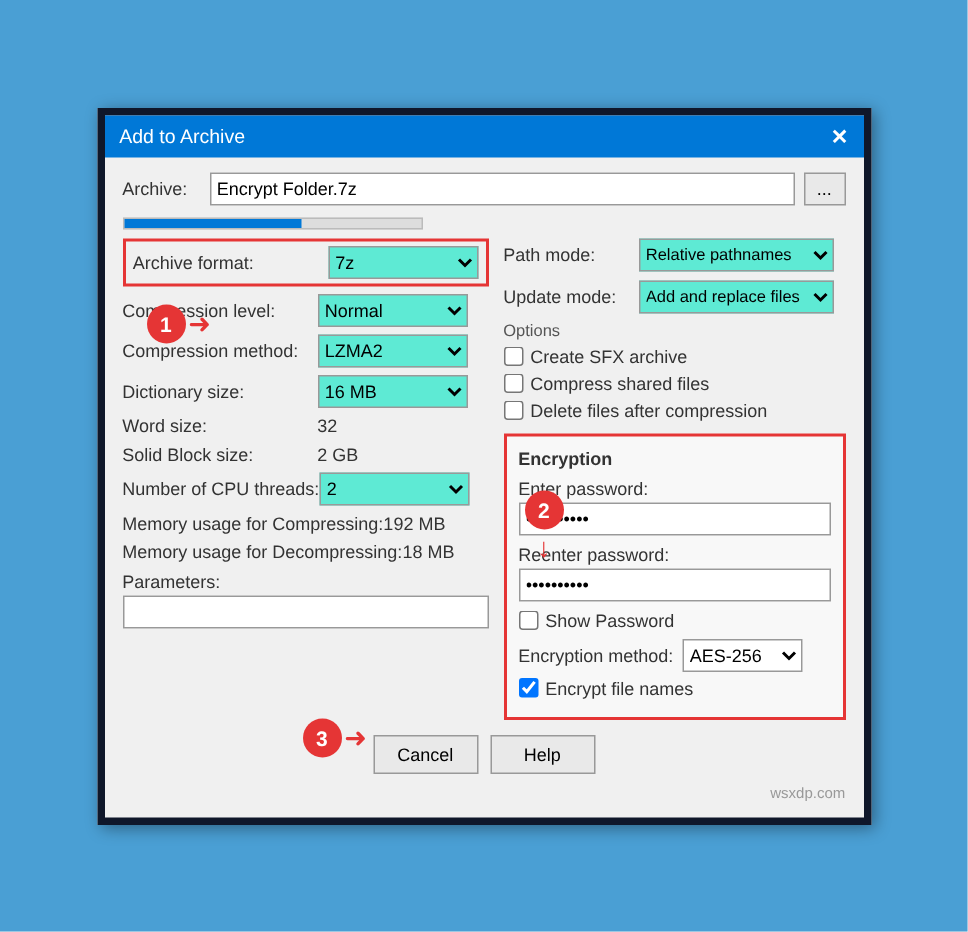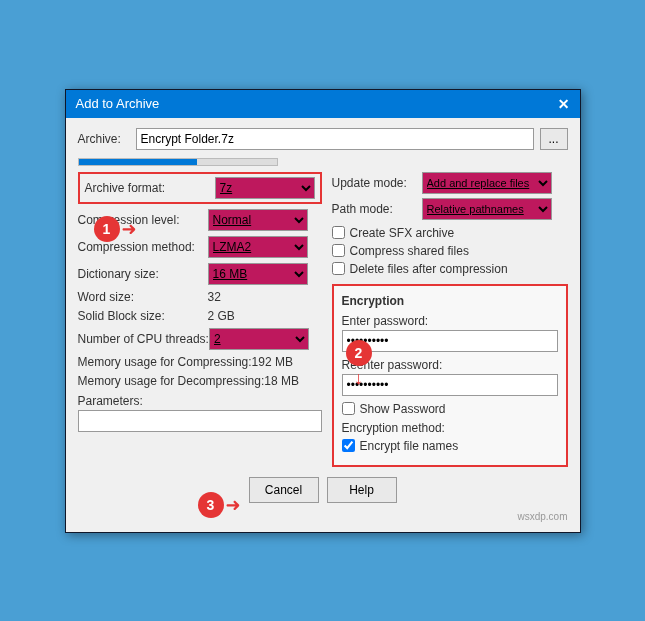--- a/index.html
+++ b/index.html
@@ -8,21 +8,21 @@
       display: flex;
       align-items: center;
       justify-content: center;
       width: 645px;
       height: 621px;
       font-family: 'Segoe UI', Tahoma, sans-serif;
       font-size: 12px;
     }
     .dialog {
       background: #f0f0f0;
-      border: 1px solid #0f172a;
+      border: 5px solid #0f172a;
       width: 516px;
       box-shadow: 2px 2px 10px rgba(0,0,0,0.4);
     }
     .title-bar {
       background: #0078d7;
       color: white;
       padding: 6px 10px;
       display: flex;
       justify-content: space-between;
       align-items: center;
@@ -82,25 +82,24 @@
       margin-bottom: 5px;
     }
     .form-label {
       min-width: 130px;
       color: #333;
       font-size: 12px;
     }
     .form-select {
       height: 22px;
       border: 1px solid #999;
-      background: #be185d;
+      background: #5eead4;
       font-size: 12px;
       cursor: pointer;
       min-width: 100px;
-      text-decoration: underline;
     }
     .form-value {
       color: #333;
       font-size: 12px;
     }
     .section-label {
       color: #555;
       font-size: 11px;
       margin: 6px 0 4px 0;
     }
@@ -374,34 +373,35 @@
 
           <div style="margin-top:6px;">
             <div style="font-size:12px;color:#333;margin-bottom:2px;">Parameters:</div>
             <input class="params-input" type="text" value="" style="">
           </div>
 
         </div>
 
         <div class="right-panel">
 
+          <div class="right-form-row" style="margin-bottom:6px;">
+            <span class="right-form-label">Path mode:</span>
+            <select class="form-select" style="min-width:130px;font-size:11px;">
+              <option>Relative pathnames</option>
+            </select>
+          </div>
+
           <div class="right-form-row" style="margin-bottom:4px;">
             <span class="right-form-label">Update mode:</span>
             <select class="form-select" style="min-width:130px;font-size:11px;">
               <option>Add and replace files</option>
             </select>
           </div>
 
-          <div class="right-form-row" style="margin-bottom:6px;">
-            <span class="right-form-label">Path mode:</span>
-            <select class="form-select" style="min-width:130px;font-size:11px;">
-              <option>Relative pathnames</option>
-            </select>
-          </div>
-
+          <div class="section-label">Options</div>
 
           <div class="checkbox-row">
             <input type="checkbox" style="">
             <span>Create SFX archive</span>
           </div>
 
           <div class="checkbox-row">
             <input type="checkbox" style="">
             <span>Compress shared files</span>
           </div>
@@ -420,20 +420,23 @@
             <div class="enc-label">Reenter password:</div>
             <input class="enc-input" type="password" value="**********" style="">
 
             <div class="checkbox-row" style="margin-bottom:5px;">
               <input type="checkbox" style="">
               <span>Show Password</span>
             </div>
 
             <div class="enc-row">
               <span style="font-size:12px;color:#333;">Encryption method:</span>
+              <select class="enc-select">
+                <option>AES-256</option>
+              </select>
             </div>
 
             <div class="checkbox-row">
               <input type="checkbox" checked="" style="">
               <span>Encrypt file names</span>
             </div>
           </div>
 
         </div>
       </div>

